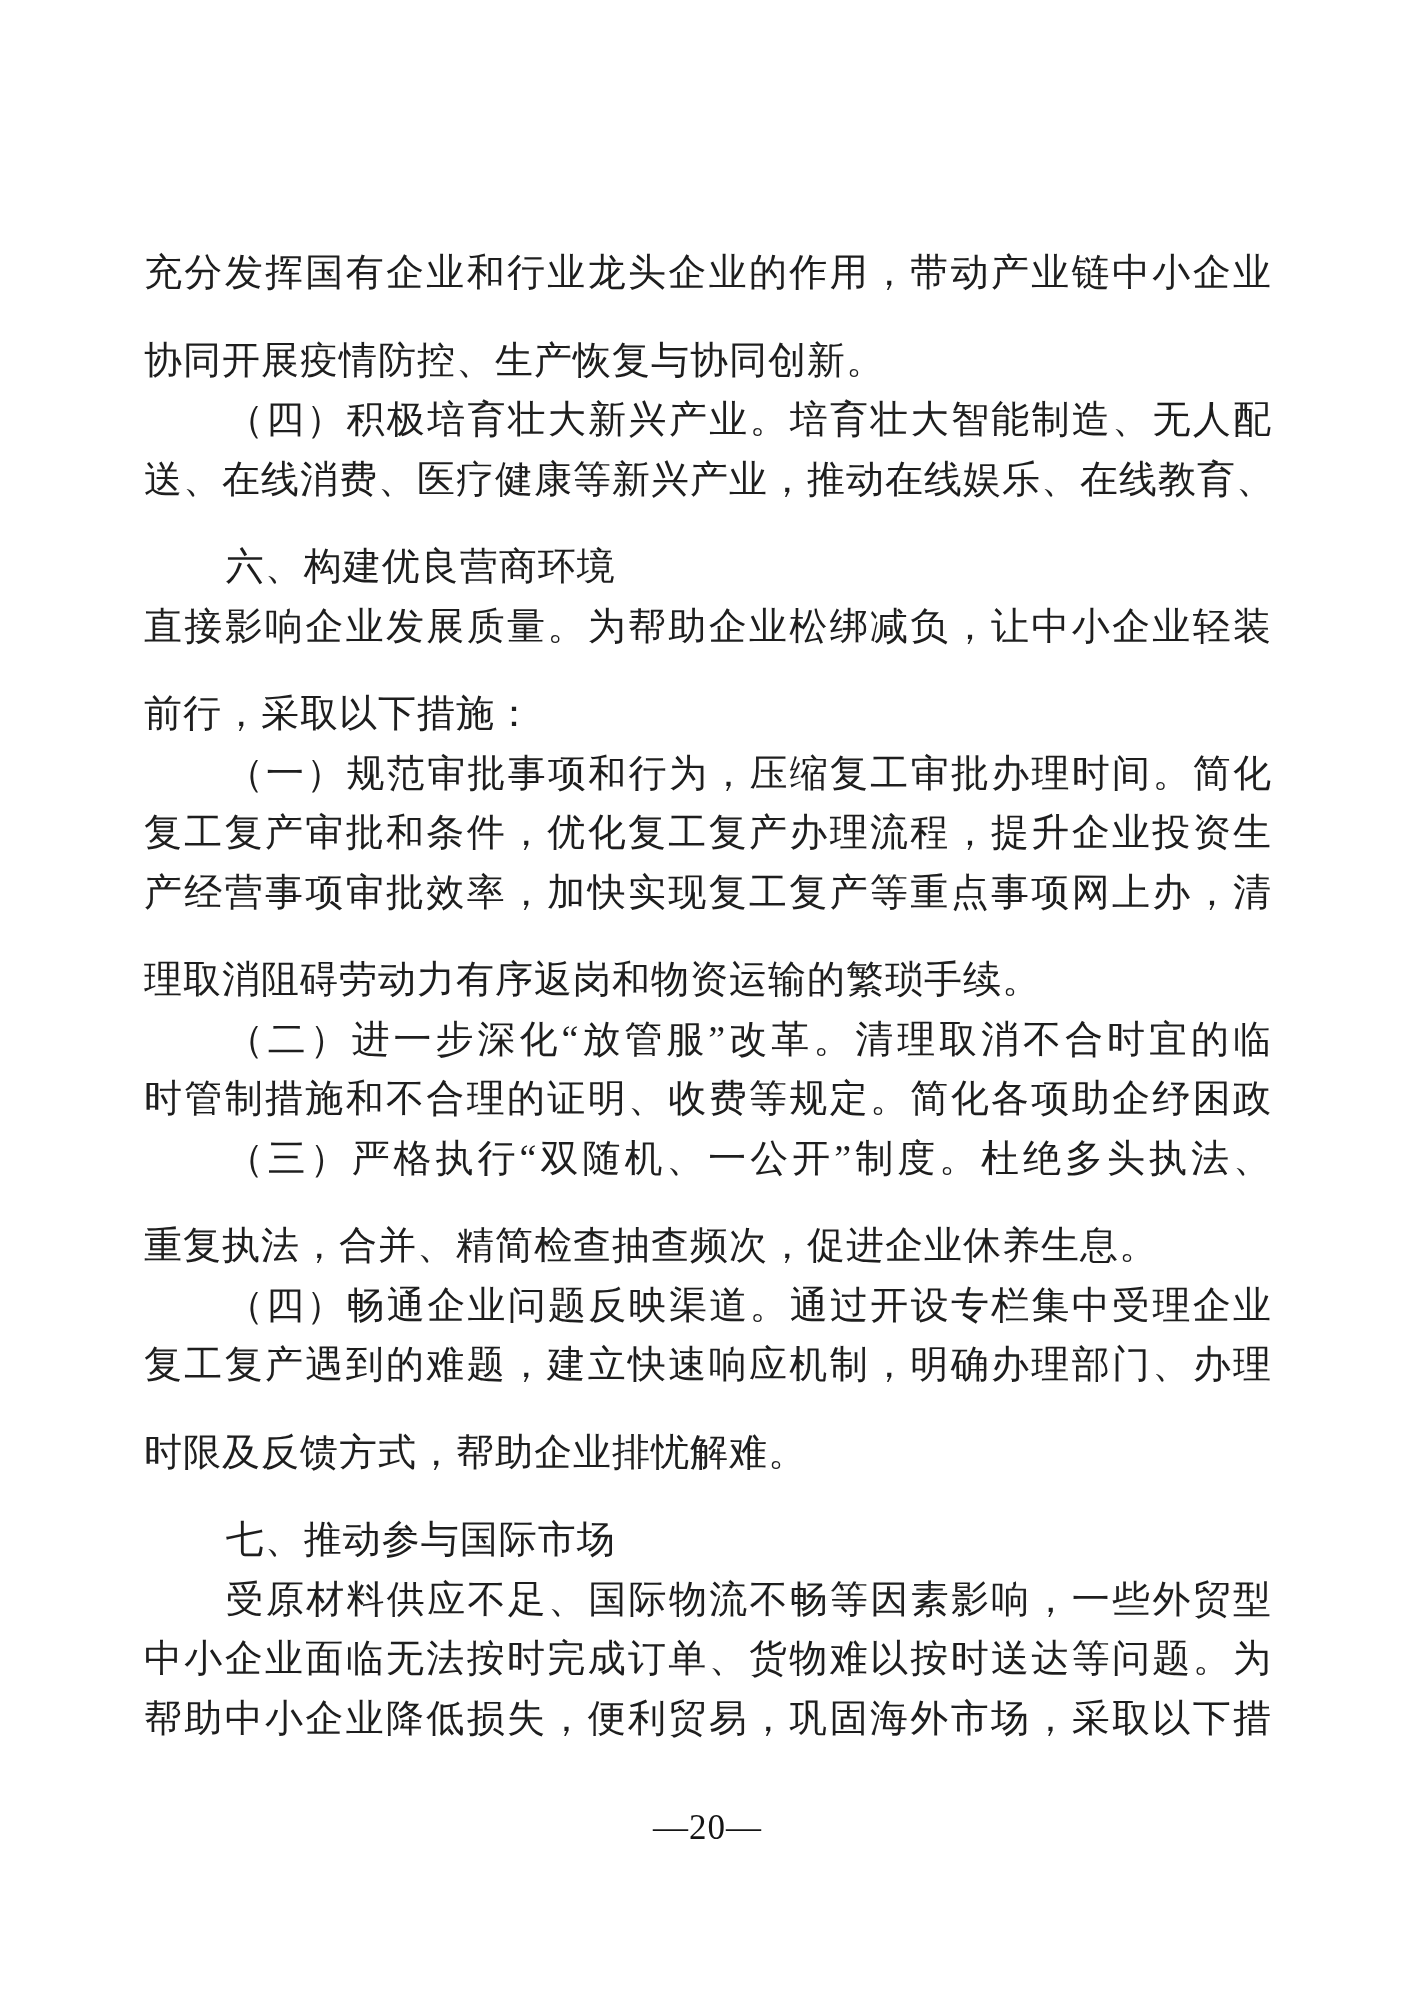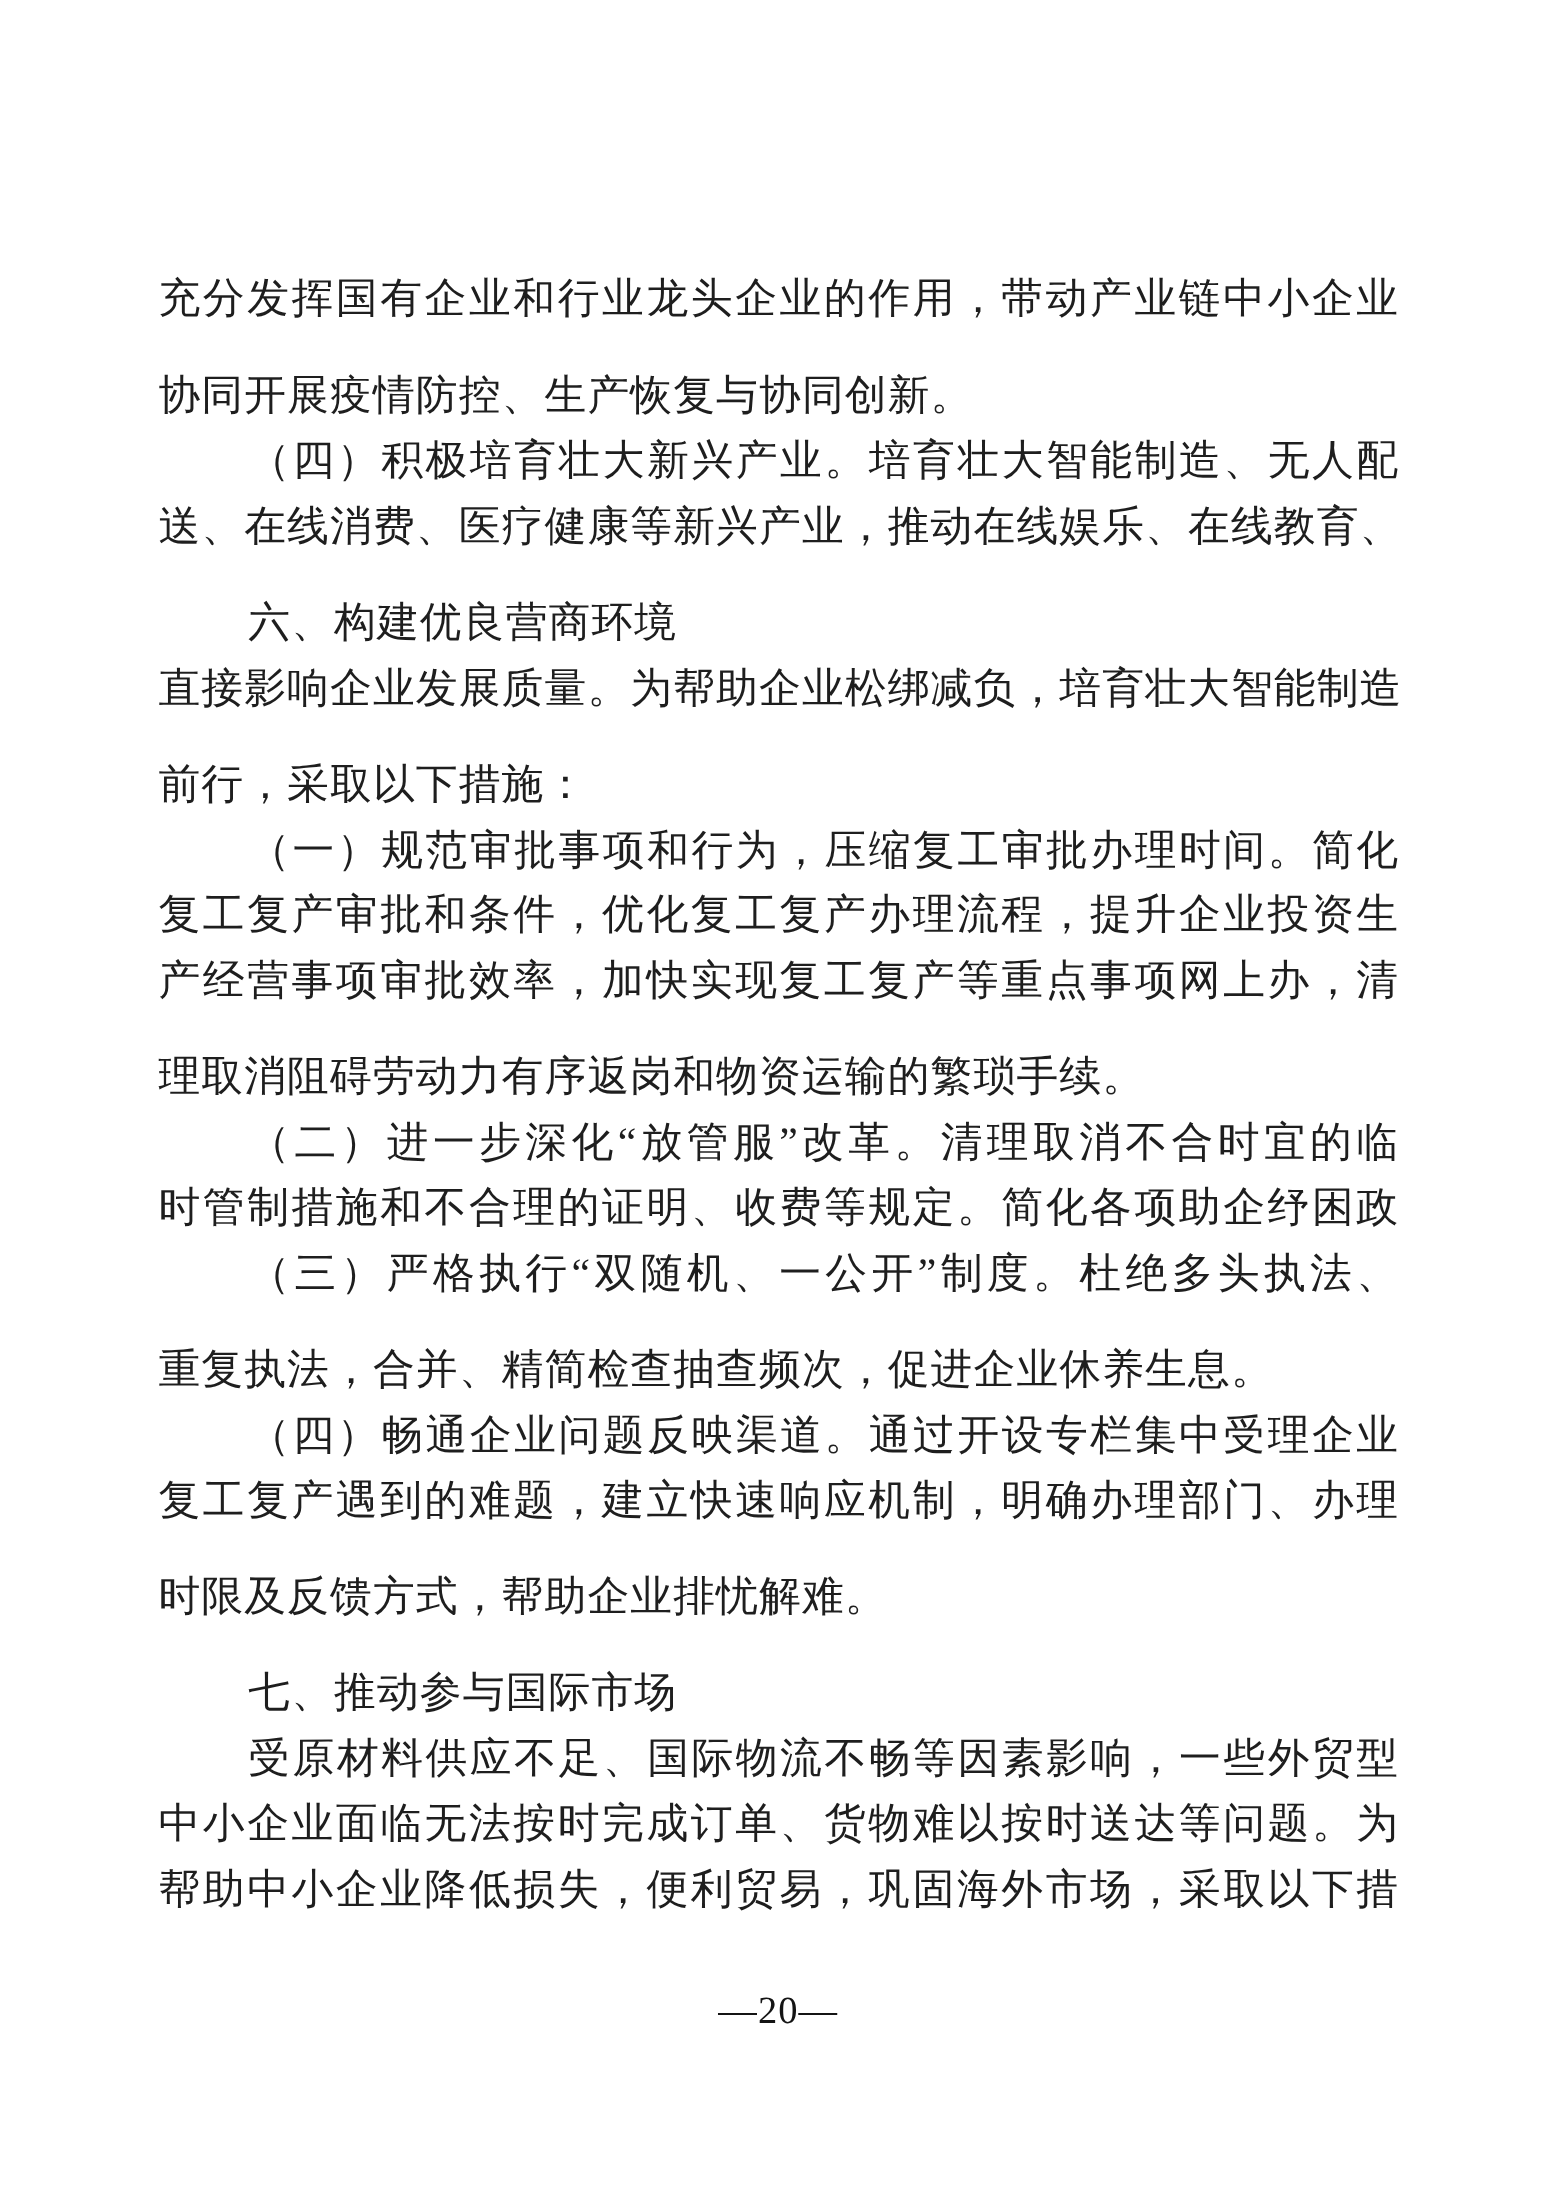--- a/index.html
+++ b/index.html
@@ -63,21 +63,21 @@
 </head>
 <body>
 
 <div class="page">
   <div class="content">
       <div class="line">充分发挥国有企业和行业龙头企业的作用，带动产业链中小企业</div>
       <div class="line endline">协同开展疫情防控、生产恢复与协同创新。</div>
       <div class="line indent">（四）积极培育壮大新兴产业。培育壮大智能制造、无人配</div>
       <div class="line">送、在线消费、医疗健康等新兴产业，推动在线娱乐、在线教育、</div>
       <div class="line endline indent heading">六、构建优良营商环境</div>
-      <div class="line">直接影响企业发展质量。为帮助企业松绑减负，培育壮大智能制造</div>
+      <div class="line">直接影响企业发展质量。为帮助企业松绑减负，让中小企业轻装</div>
       <div class="line endline">前行，采取以下措施：</div>
       <div class="line indent">（一）规范审批事项和行为，压缩复工审批办理时间。简化</div>
       <div class="line">复工复产审批和条件，优化复工复产办理流程，提升企业投资生</div>
       <div class="line">产经营事项审批效率，加快实现复工复产等重点事项网上办，清</div>
       <div class="line endline">理取消阻碍劳动力有序返岗和物资运输的繁琐手续。</div>
       <div class="line indent">（二）进一步深化“放管服”改革。清理取消不合时宜的临</div>
       <div class="line">时管制措施和不合理的证明、收费等规定。简化各项助企纾困政</div>
       <div class="line indent">（三）严格执行“双随机、一公开”制度。杜绝多头执法、</div>
       <div class="line endline">重复执法，合并、精简检查抽查频次，促进企业休养生息。</div>
       <div class="line indent">（四）畅通企业问题反映渠道。通过开设专栏集中受理企业</div>

